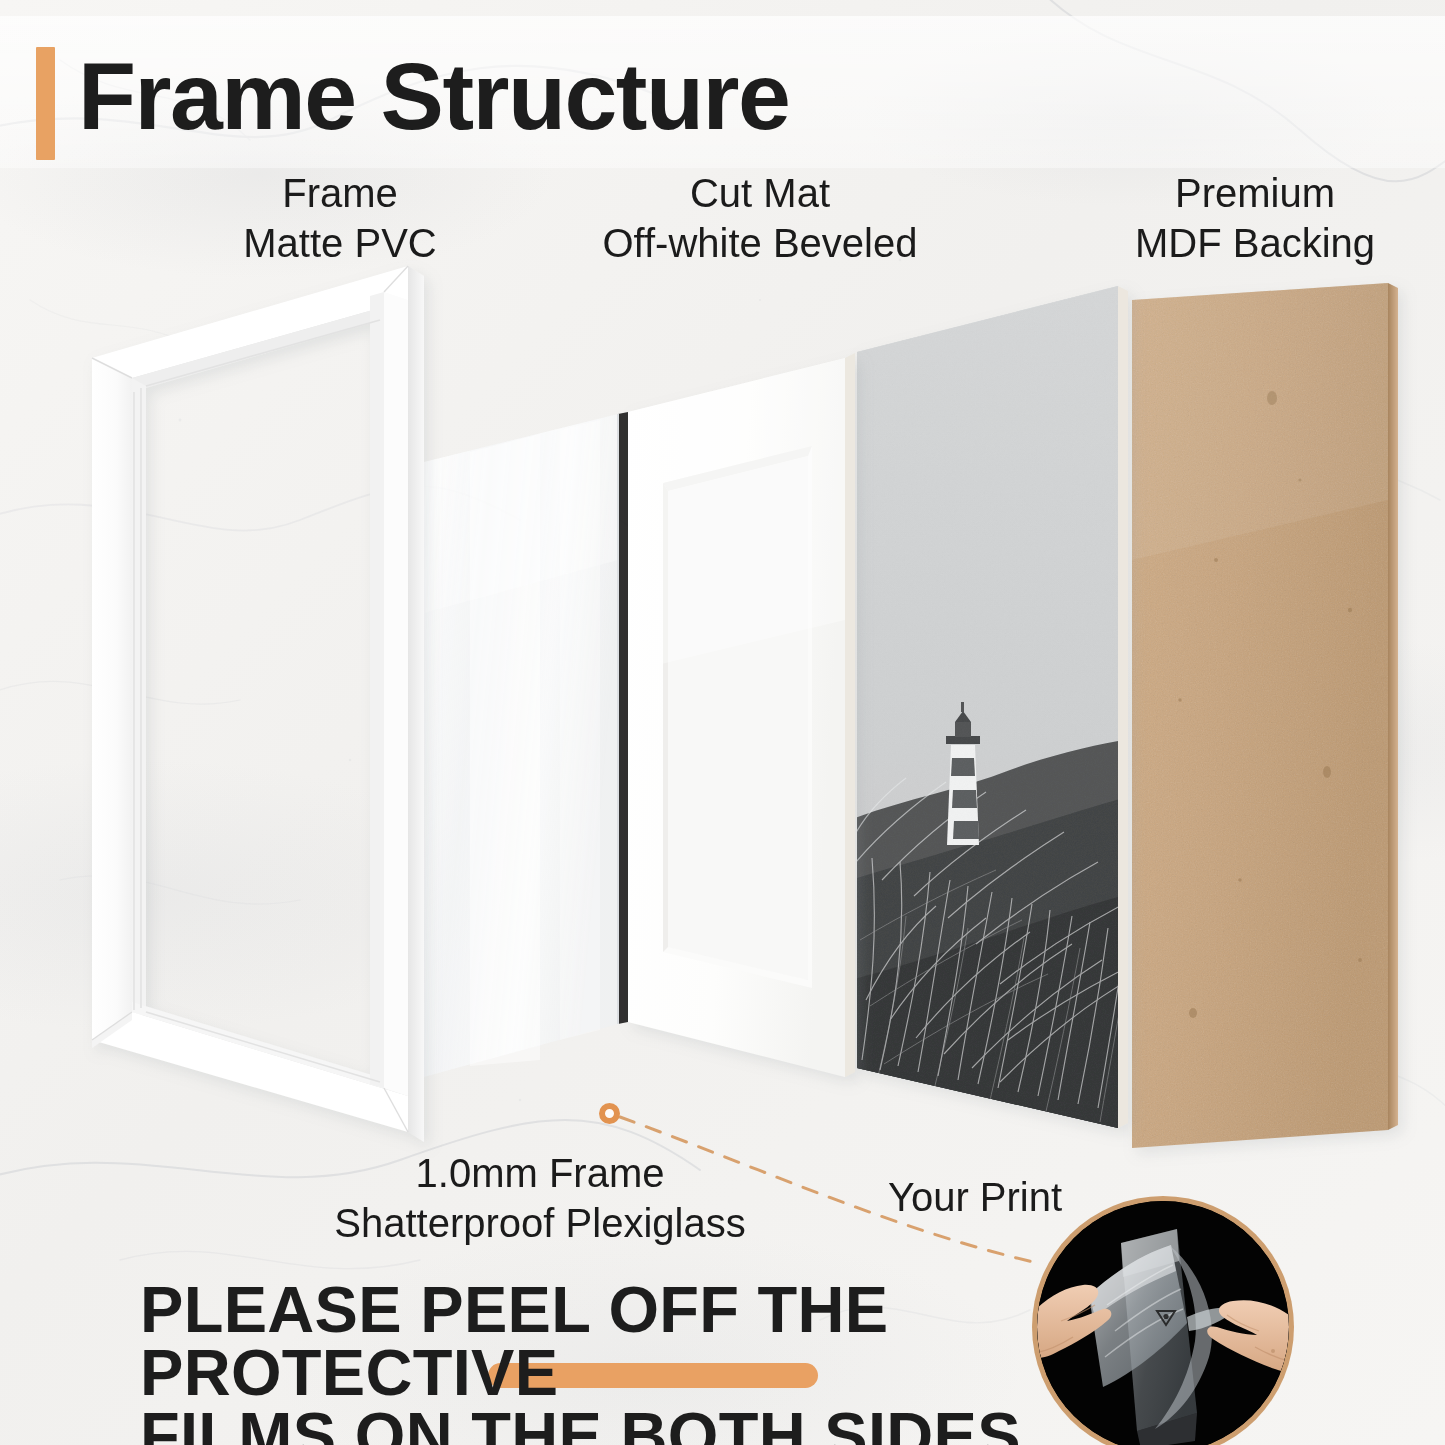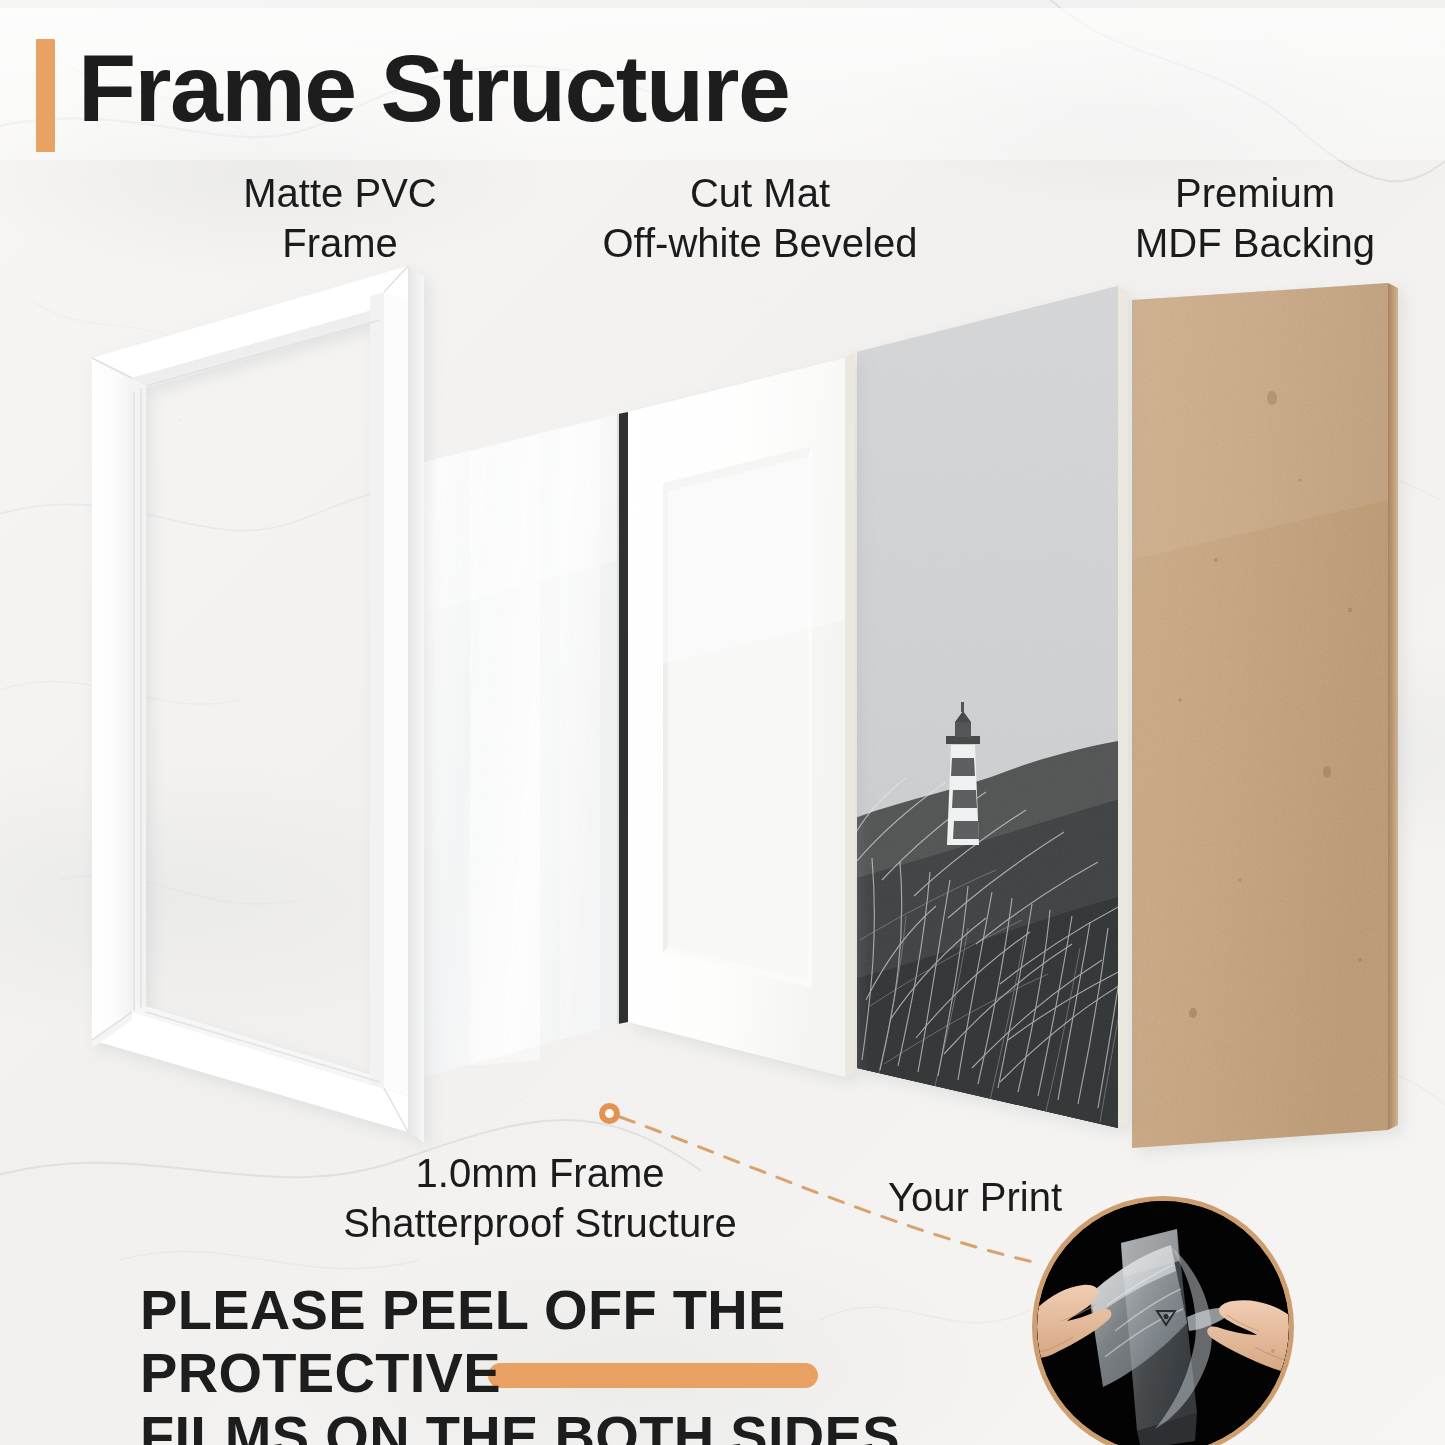--- a/index.html
+++ b/index.html
@@ -16,21 +16,21 @@
       radial-gradient(ellipse 420px 150px at 18% 12%, rgba(190,192,196,.18), rgba(0,0,0,0) 70%),
       radial-gradient(ellipse 380px 130px at 78% 8%,  rgba(186,190,196,.16), rgba(0,0,0,0) 70%),
       radial-gradient(ellipse 500px 190px at 10% 62%, rgba(188,192,198,.14), rgba(0,0,0,0) 72%),
       radial-gradient(ellipse 430px 160px at 92% 52%, rgba(186,190,196,.13), rgba(0,0,0,0) 72%),
       radial-gradient(ellipse 520px 200px at 45% 95%, rgba(188,192,198,.13), rgba(0,0,0,0) 72%),
       linear-gradient(135deg,#f7f6f4 0%,#f1f0ee 45%,#f6f5f3 100%);
   }
   .marble svg{position:absolute;inset:0;width:100%;height:100%;}
 
   
-  .hdr{position:absolute;left:0;top:8px;width:1445px;height:152px;}
+  .hdr{position:absolute;left:0;top:16px;width:1445px;height:152px;}
   .hdr-bg{position:absolute;left:0;top:0;width:1445px;height:152px;
           background:linear-gradient(180deg,rgba(255,255,255,.72),rgba(255,255,255,.42));}
   .accent-bar{position:absolute;left:36px;top:31px;width:19px;height:113px;background:#e8a263;border-radius:1px;}
   .title{position:absolute;left:78px;top:24px;font-size:95px;line-height:112px;
          font-weight:700;color:#1d1d1d;letter-spacing:-1.5px;white-space:nowrap;}
 
   
   .lbl{position:absolute;text-align:center;color:#1b1b1b;font-size:40px;line-height:50px;font-weight:400;}
   #lbl-frame{left:110px;top:168px;width:460px;}
   #lbl-mat  {left:530px;top:168px;width:460px;}
@@ -42,21 +42,21 @@
   
   .callout{position:absolute;color:#1b1b1b;font-size:40px;line-height:50px;text-align:center;}
   #co-plexi{left:255px;top:1148px;width:570px;}
   #co-print{left:845px;top:1172px;width:260px;}
 
   .marker{position:absolute;left:599px;top:1103px;width:21px;height:21px;border-radius:50%;
           border:6px solid #e29350;background:#fdfbf9;box-sizing:border-box;}
 
   
   .banner{position:absolute;left:140px;top:1278px;width:910px;}
-  .banner-line{font-size:56px;line-height:63px;font-weight:700;color:#1d1d1d;letter-spacing:.3px;}
+  .banner-line{font-size:65px;line-height:63px;font-weight:700;color:#1d1d1d;letter-spacing:.3px;}
   .hl-bar{position:absolute;left:488px;top:1363px;width:330px;height:25px;background:#e9a163;
           border-radius:13px;}
 
   
   .inset{position:absolute;left:1037px;top:1201px;width:252px;height:252px;border-radius:50%;
          background:#000;box-shadow:0 0 0 5px #cd9e6f;overflow:hidden;}
   .inset svg{display:block;width:252px;height:252px;}
 </style>
 </head>
 <body>
@@ -321,37 +321,37 @@
     </svg>
   </div>
 
   <div class="hdr">
     <div class="hdr-bg"></div>
     <div class="accent-bar"></div>
     <div class="title">Frame Structure</div>
   </div>
 
   <div class="lbl" id="lbl-frame">
+    <div>Frame</div>
     <div>Matte PVC</div>
-    <div>Frame</div>
   </div>
   <div class="lbl" id="lbl-mat">
     <div>Cut Mat</div>
     <div>Off-white Beveled</div>
   </div>
   <div class="lbl" id="lbl-mdf">
     <div>Premium</div>
     <div>MDF Backing</div>
   </div>
 
   <div class="marker"></div>
 
   <div class="callout" id="co-plexi">
     <div>1.0mm Frame</div>
-    <div>Shatterproof Structure</div>
+    <div>Shatterproof Plexiglass</div>
   </div>
 
   <div class="callout" id="co-print">Your Print</div>
 
   <div class="hl-bar"></div>
   <div class="banner">
     <div class="banner-line">PLEASE PEEL OFF THE PROTECTIVE</div>
     <div class="banner-line">FILMS ON THE BOTH SIDES</div>
   </div>
 

